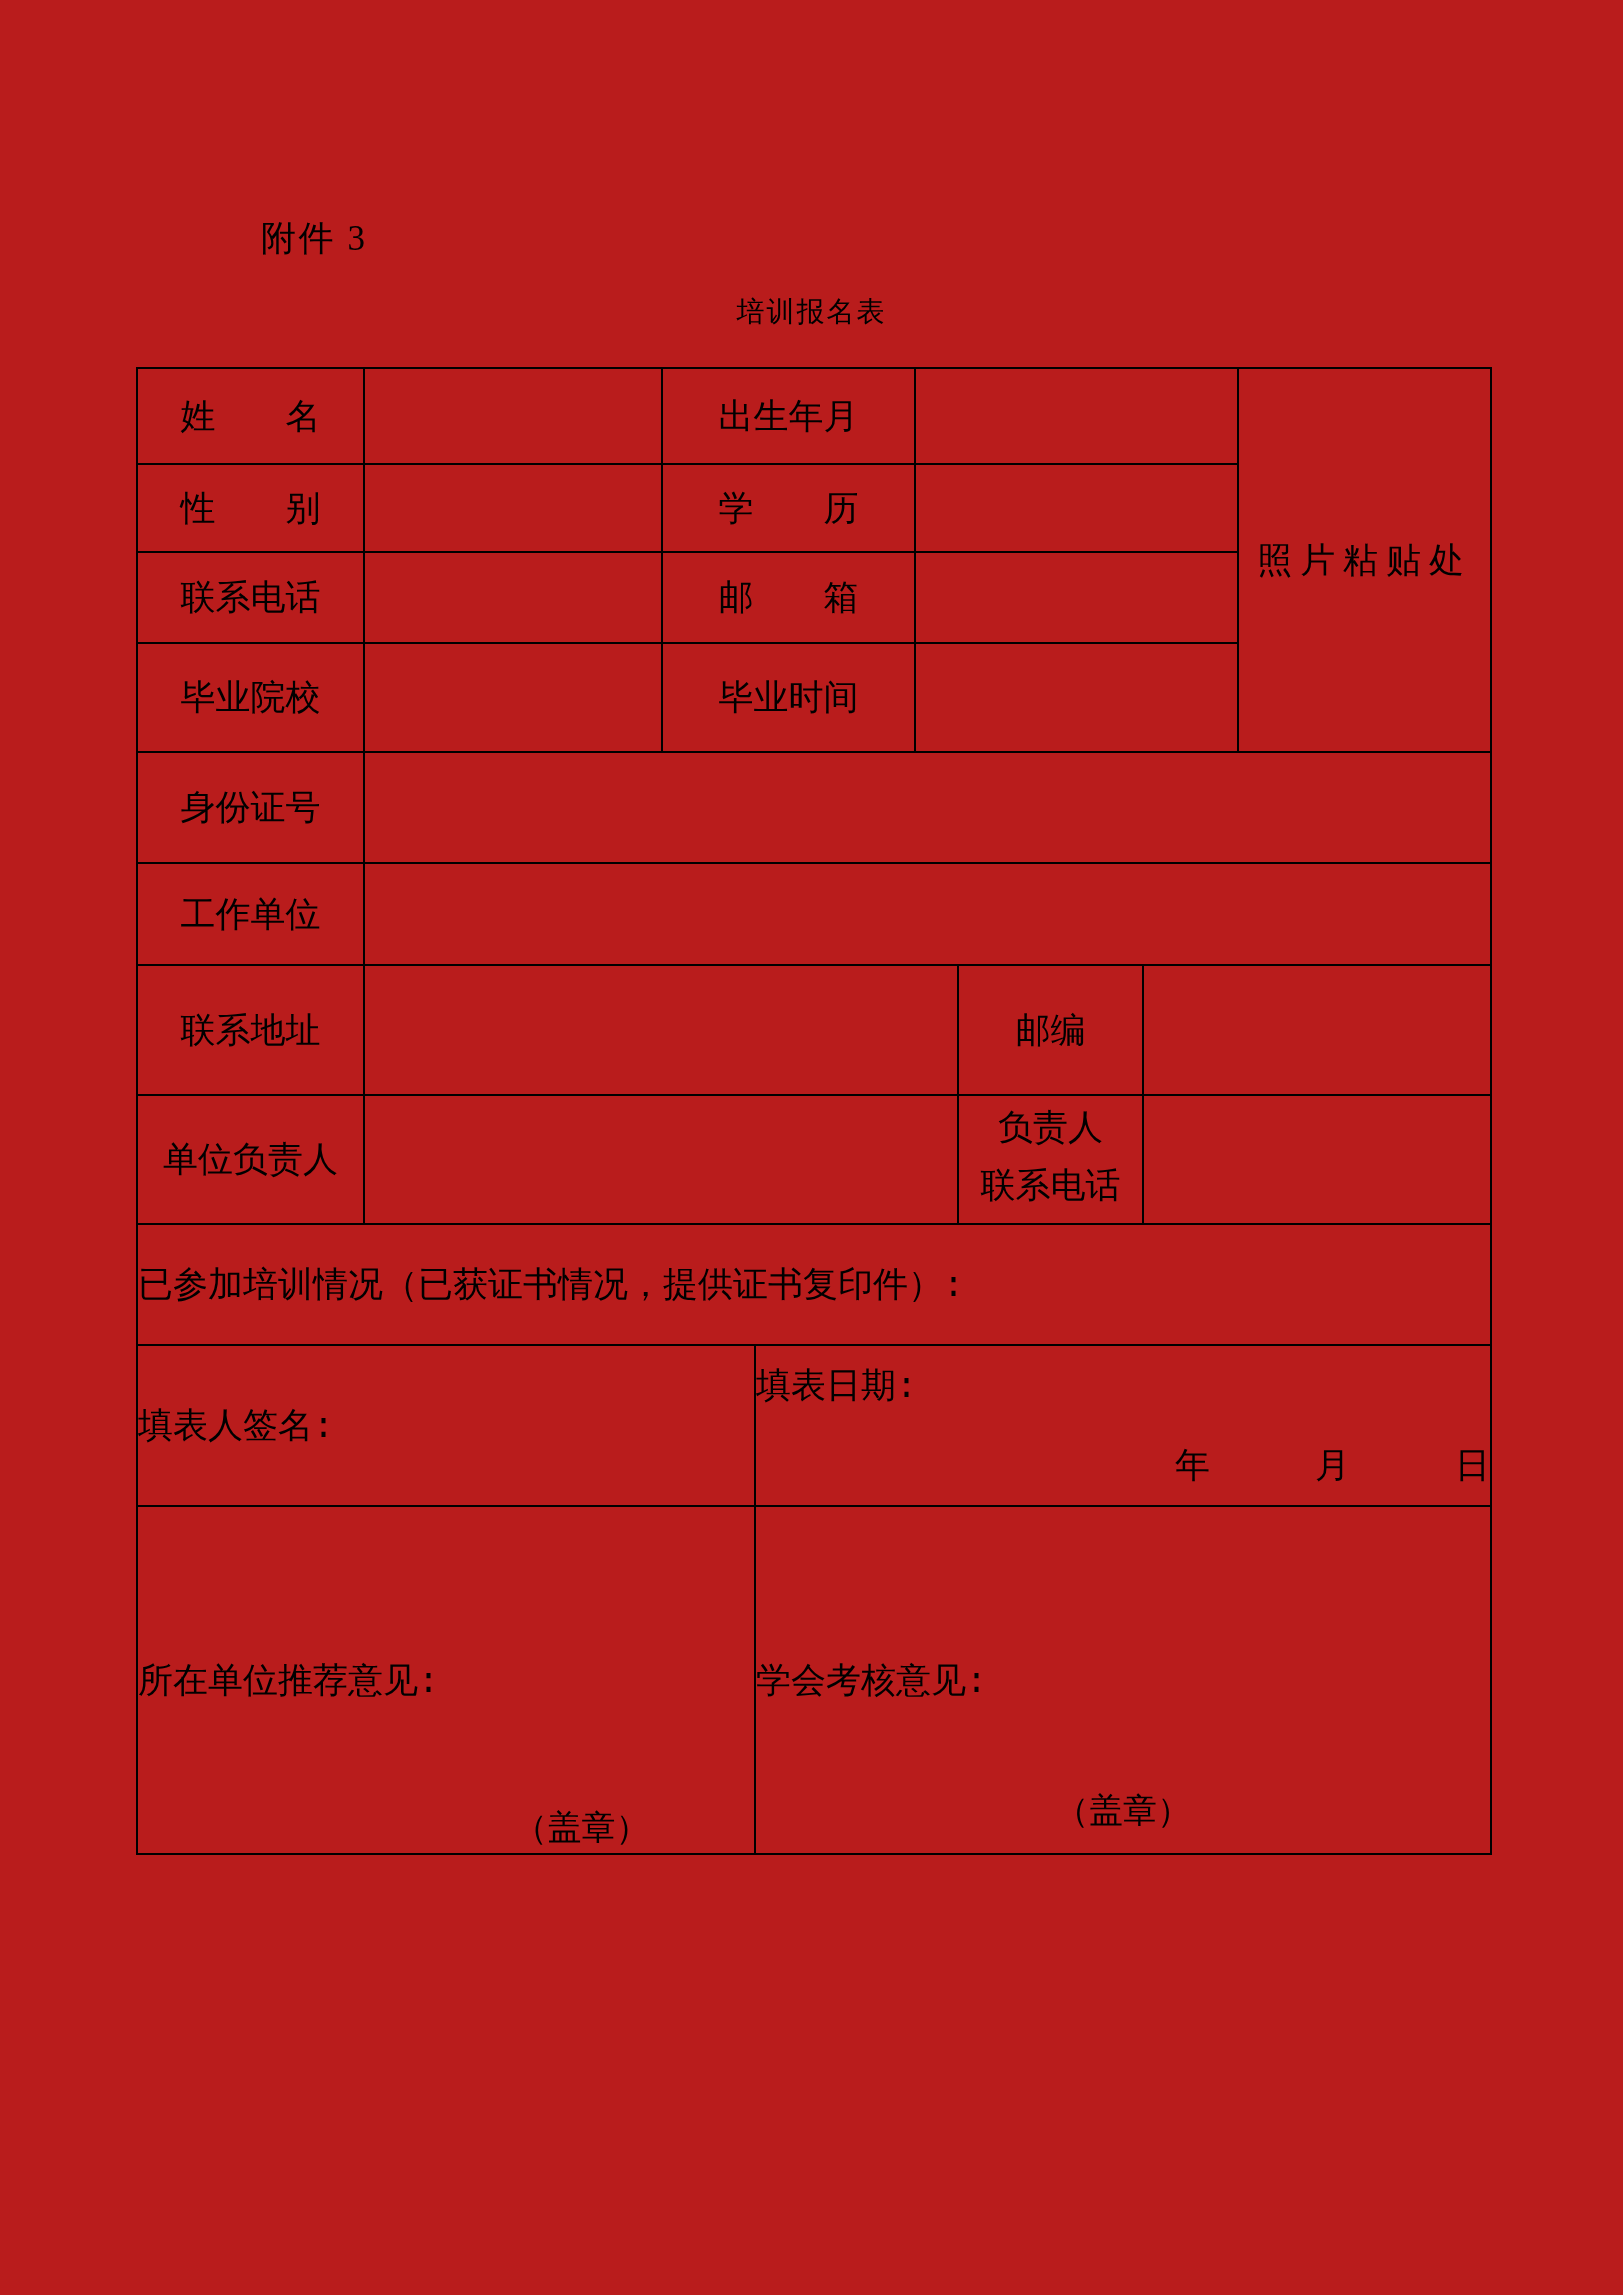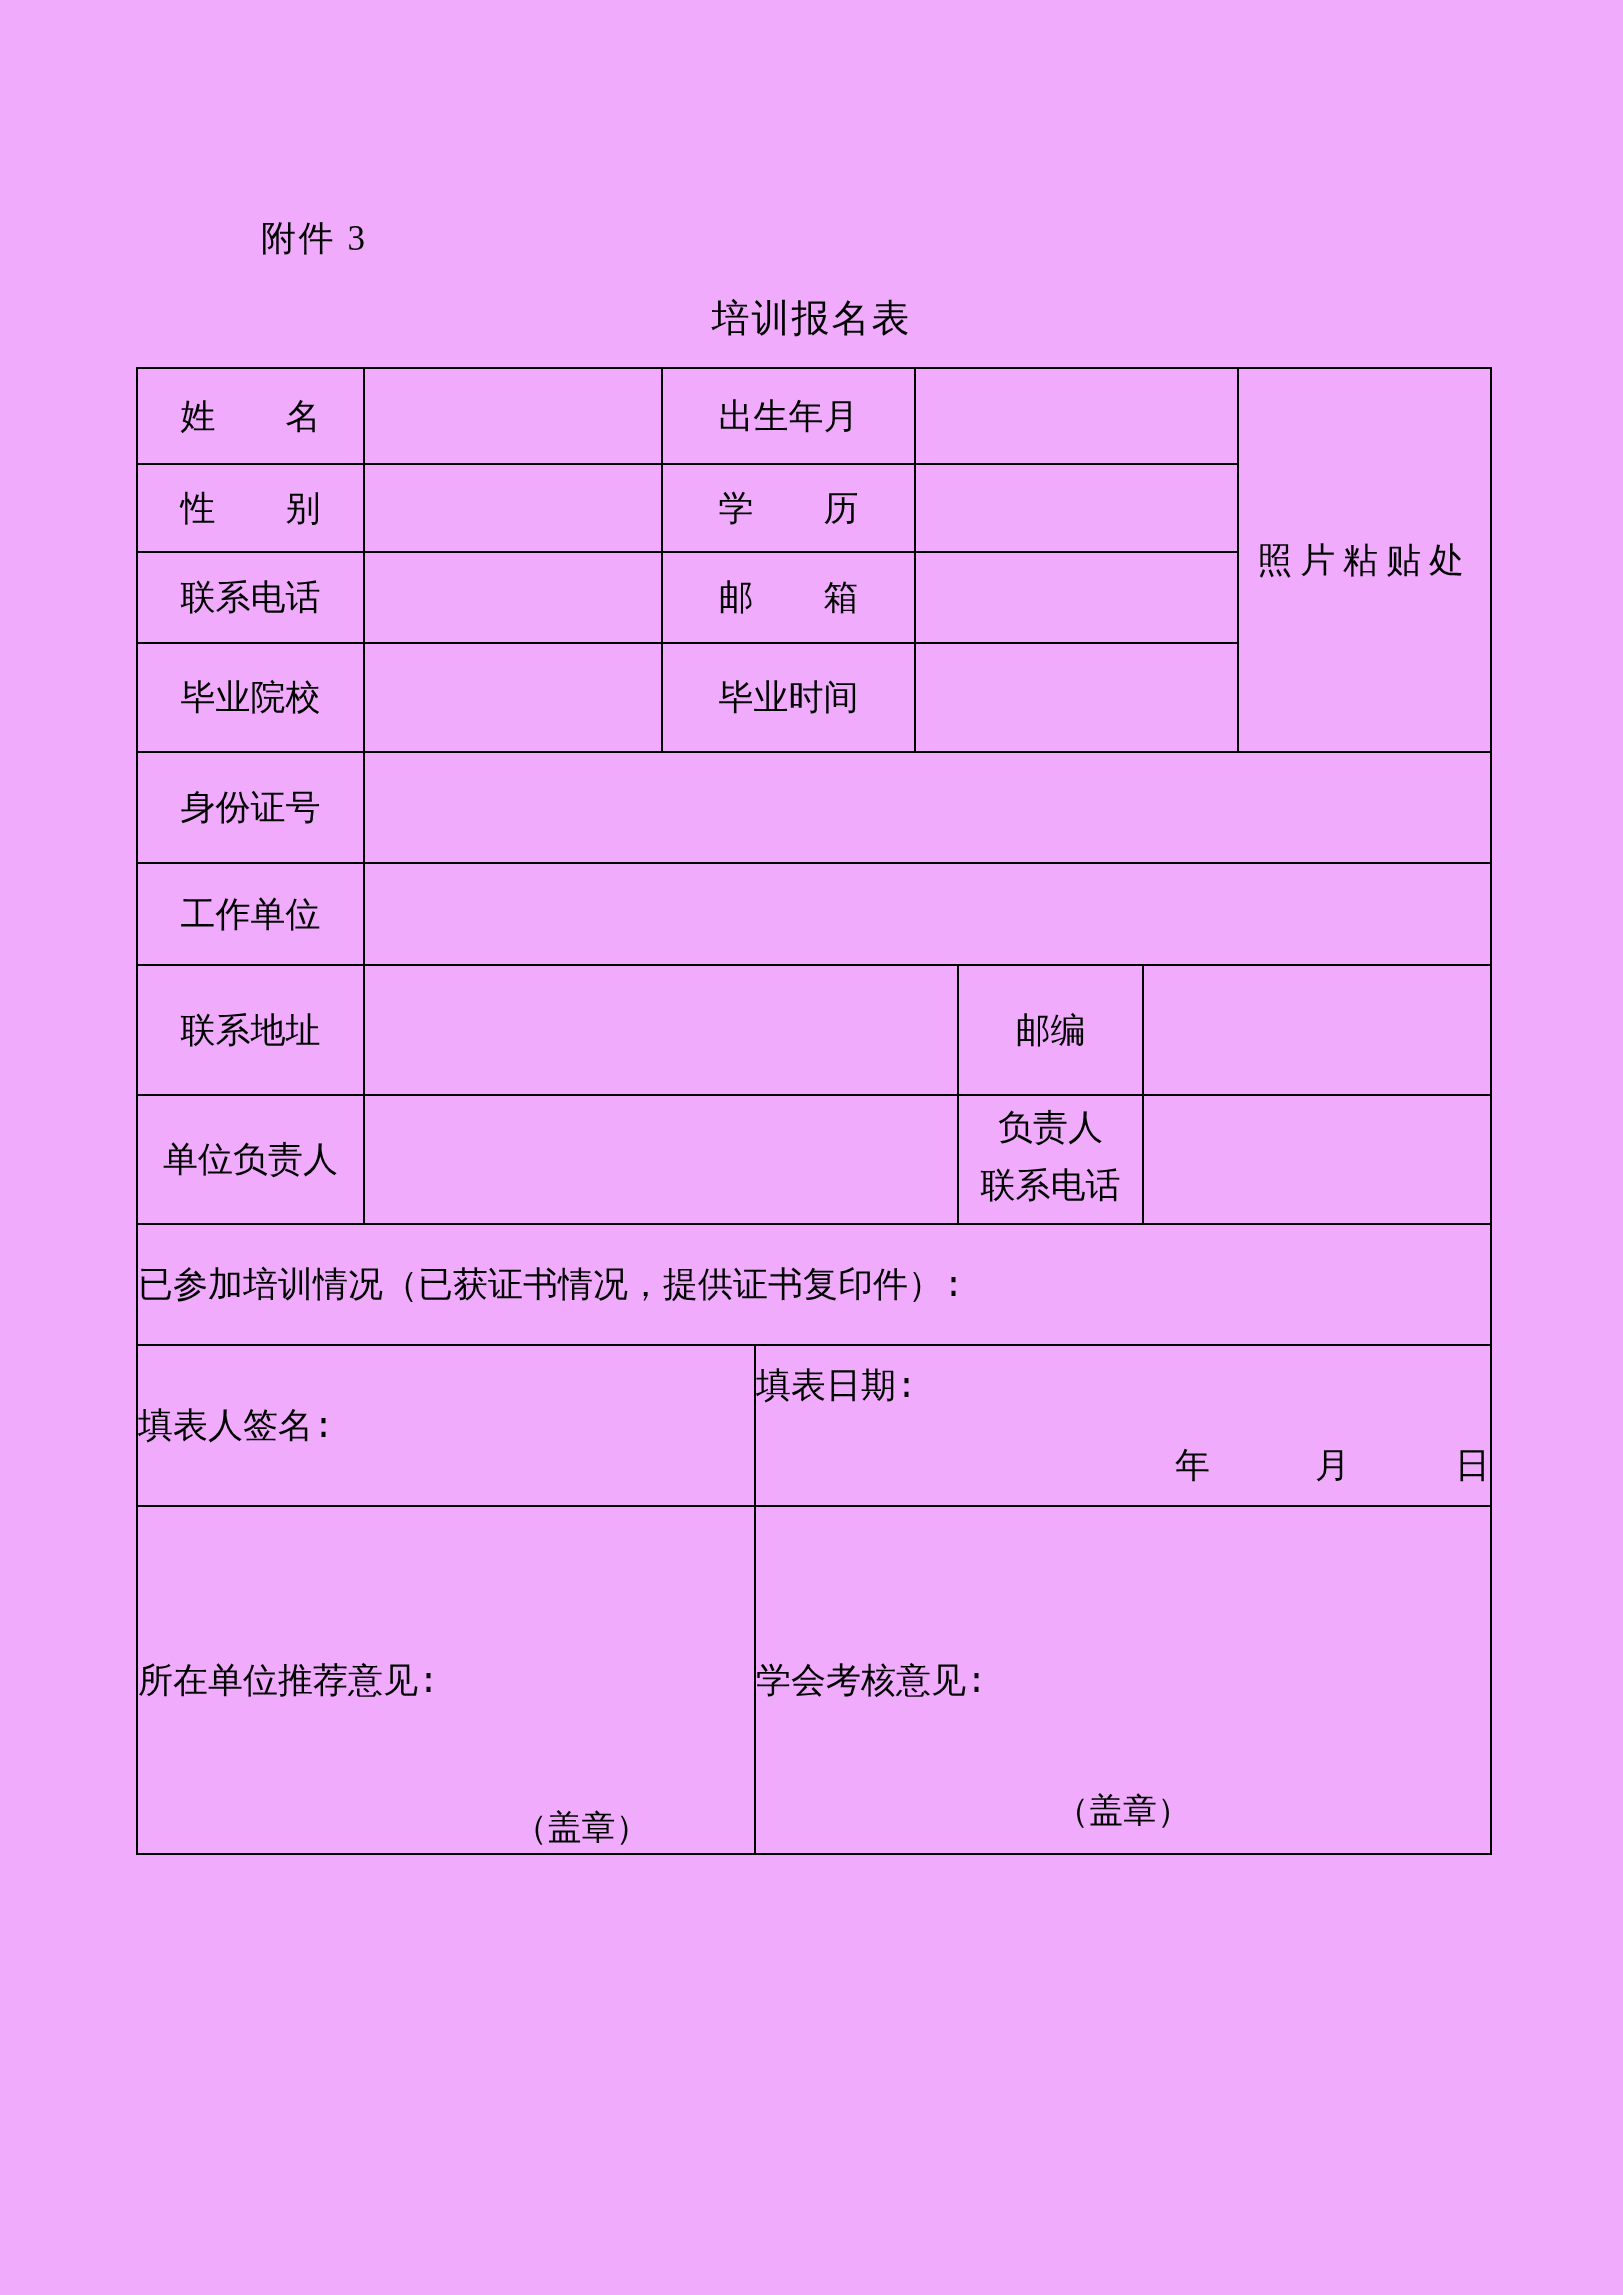--- a/index.html
+++ b/index.html
@@ -4,39 +4,39 @@
 <style>
   html, body {
     margin: 0;
     padding: 0;
     background: #ffffff;
   }
   .page {
     position: relative;
     width: 1623px;
     height: 2295px;
-    background: #f0abfc;
+    background: #b91c1c;
     color: #000000;
     font-family: "Liberation Serif", "DejaVu Serif", serif;
   }
   .attachment {
     position: absolute;
     left: 261px;
     top: 215px;
     font-size: 35px;
     letter-spacing: 2.6px;
     white-space: pre;
   }
   .title {
     position: absolute;
     left: 0;
     top: 293px;
     width: 100%;
     text-align: center;
-    font-size: 38px;
+    font-size: 28px;
     letter-spacing: 2px;
     white-space: pre;
   }
   table.form-table {
     position: absolute;
     left: 136px;
     top: 367px;
     width: 1355px;
     border-collapse: collapse;
     table-layout: fixed;

